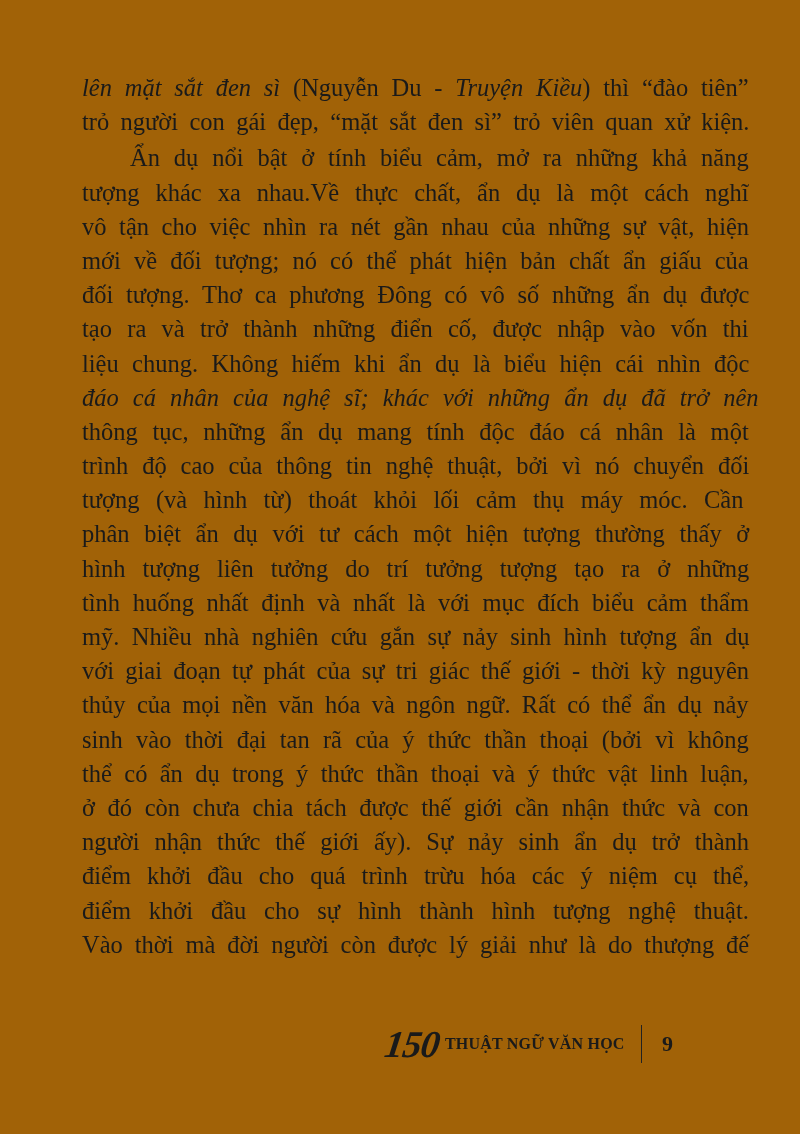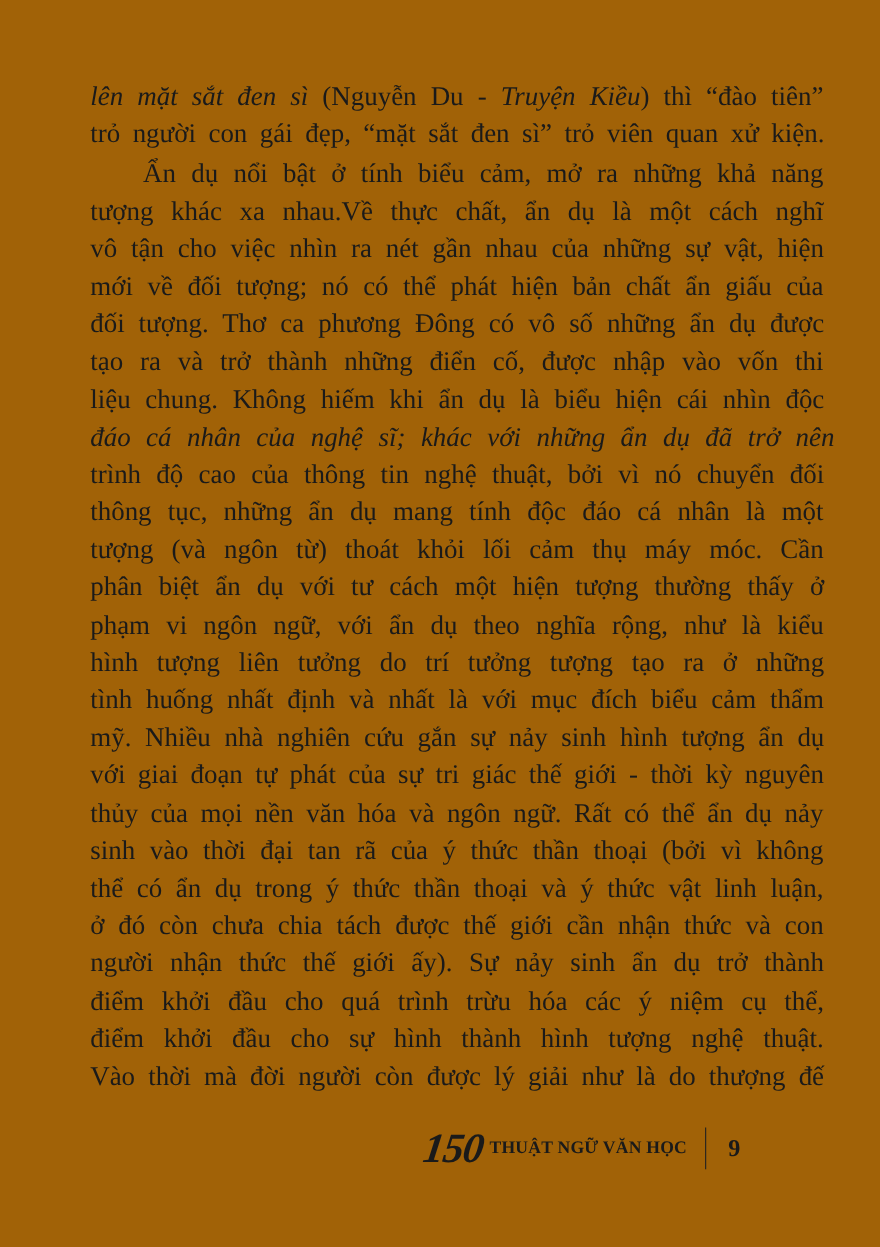--- a/index.html
+++ b/index.html
@@ -92,25 +92,24 @@
       <div class="para-gap"></div>
       <div>
         <span class="line indent" style="text-align: left; text-align-last: left; display: block; word-spacing: 7.75px;"><span>Ẩn dụ nổi bật ở tính biểu cảm, mở ra những khả năng</span></span>
         <span class="line" style="text-align: left; text-align-last: left; display: block; word-spacing: 9.82px;"><span>tượng khác xa nhau.Về thực chất, ẩn dụ là một cách nghĩ</span></span>
         <span class="line" style="text-align: left; text-align-last: left; display: block; word-spacing: 6.46px;"><span>vô tận cho việc nhìn ra nét gần nhau của những sự vật, hiện</span></span>
         <span class="line" style="text-align: left; text-align-last: left; display: block; word-spacing: 7.08px;"><span>mới về đối tượng; nó có thể phát hiện bản chất ẩn giấu của</span></span>
         <span class="line" style="text-align: left; text-align-last: left; display: block; word-spacing: 6.58px;"><span>đối tượng. Thơ ca phương Đông có vô số những ẩn dụ được</span></span>
         <span class="line" style="text-align: center; text-align-last: left; display: block; word-spacing: 9.17px;"><span>tạo ra và trở thành những điển cố, được nhập vào vốn thi</span></span>
         <span class="line" style="text-align: left; text-align-last: left; display: block; word-spacing: 7.25px;"><span>liệu chung. Không hiếm khi ẩn dụ là biểu hiện cái nhìn độc</span></span>
         <span class="line" style="text-align: left; text-align-last: left; display: block; word-spacing: 7.92px; font-style: italic;"><span>đáo cá nhân của nghệ sĩ; khác với những ẩn dụ đã trở nên</span></span>
+        <span class="line" style="text-align: left; text-align-last: left; display: block; word-spacing: 8.58px;"><span>thông tục, những ẩn dụ mang tính độc đáo cá nhân là một</span></span>
         <span class="line" style="text-align: left; text-align-last: left; display: block; word-spacing: 7.75px;"><span>trình độ cao của thông tin nghệ thuật, bởi vì nó chuyển đối</span></span>
-        <span class="line" style="text-align: left; text-align-last: left; display: block; word-spacing: 8.58px;"><span>thông tục, những ẩn dụ mang tính độc đáo cá nhân là một</span></span>
-        <span class="line" style="text-align: left; text-align-last: left; display: block; word-spacing: 10.27px;"><span>tượng (và ngôn từ) thoát khỏi lối cảm thụ máy móc. Cần</span></span>
+        <span class="line" style="text-align: left; text-align-last: left; display: block; word-spacing: 10.27px;"><span>tượng (và hình từ) thoát khỏi lối cảm thụ máy móc. Cần</span></span>
         <span class="line" style="text-align: left; text-align-last: left; display: block; word-spacing: 8.5px;"><span>phân biệt ẩn dụ với tư cách một hiện tượng thường thấy ở</span></span>
-        <span class="line" style="text-align: left; text-align-last: left; display: block; word-spacing: 8.5px;"><span>phạm vi ngôn ngữ, với ẩn dụ theo nghĩa rộng, như là kiểu</span></span>
         <span class="line" style="text-align: left; text-align-last: left; display: block; word-spacing: 10.82px;"><span>hình tượng liên tưởng do trí tưởng tượng tạo ra ở những</span></span>
         <span class="line" style="text-align: left; text-align-last: left; display: block; word-spacing: 6.42px;"><span>tình huống nhất định và nhất là với mục đích biểu cảm thẩm</span></span>
         <span class="line" style="text-align: left; text-align-last: left; display: block; word-spacing: 6.25px;"><span>mỹ. Nhiều nhà nghiên cứu gắn sự nảy sinh hình tượng ẩn dụ</span></span>
         <span class="line" style="text-align: left; text-align-last: left; display: block; word-spacing: 5.07px;"><span>với giai đoạn tự phát của sự tri giác thế giới - thời kỳ nguyên</span></span>
         <span class="line" style="text-align: left; text-align-last: left; display: block; word-spacing: 5.21px;"><span>thủy của mọi nền văn hóa và ngôn ngữ. Rất có thể ẩn dụ nảy</span></span>
         <span class="line" style="text-align: left; text-align-last: left; display: block; word-spacing: 7.08px;"><span>sinh vào thời đại tan rã của ý thức thần thoại (bởi vì không</span></span>
         <span class="line" style="text-align: left; text-align-last: left; display: block; word-spacing: 6.21px;"><span>thể có ẩn dụ trong ý thức thần thoại và ý thức vật linh luận,</span></span>
         <span class="line" style="text-align: left; text-align-last: left; display: block; word-spacing: 6.46px;"><span>ở đó còn chưa chia tách được thế giới cần nhận thức và con</span></span>
         <span class="line" style="text-align: center; text-align-last: left; display: block; word-spacing: 8.83px;"><span>người nhận thức thế giới ấy). Sự nảy sinh ẩn dụ trở thành</span></span>
         <span class="line" style="text-align: left; text-align-last: left; display: block; word-spacing: 9.92px;"><span>điểm khởi đầu cho quá trình trừu hóa các ý niệm cụ thể,</span></span>

